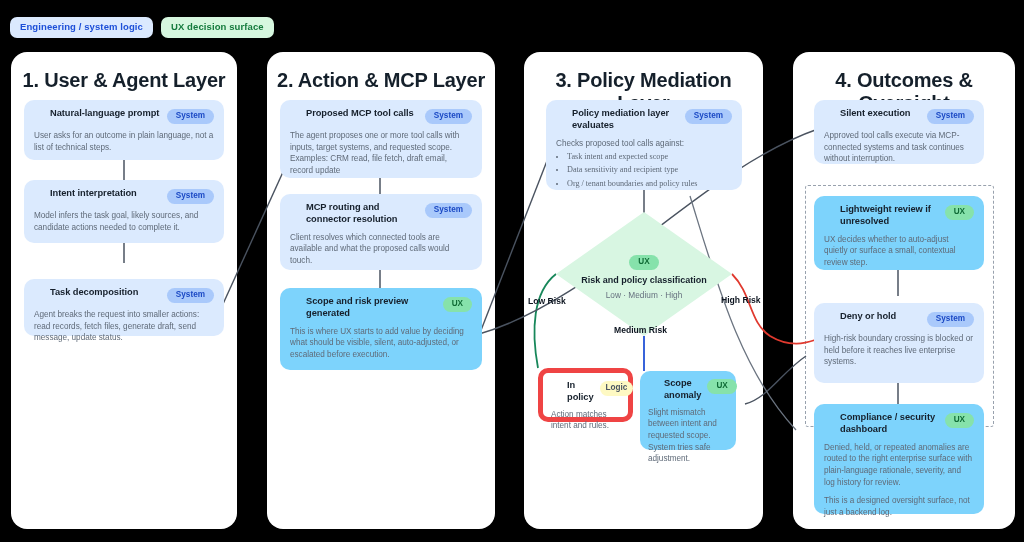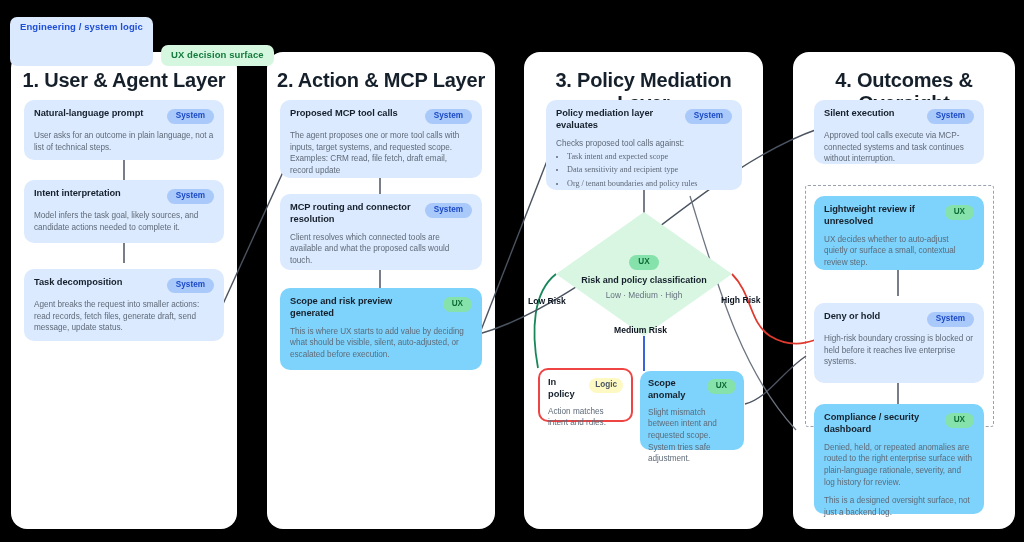--- a/index.html
+++ b/index.html
@@ -30,21 +30,21 @@
   .chip {
     border-radius: 7px;
     padding: 5px 10px 6px 10px;
     font-size: 9.5px;
     font-weight: bold;
     letter-spacing: .1px;
     white-space: nowrap;
     line-height: 1;
   }
   .chip.eng { background: #dbe9fe; color: #1d4fd8; }
-  .chip.ux  { background: #d6f7df; color: #137a3c; margin-top: 28px; }
+  .chip.ux  { background: #d6f7df; color: #137a3c; }
 
   
   .panel {
     position: absolute;
     top: 52px;
     height: 477px;
     background: #ffffff;
     border-radius: 16px;
     z-index: 10;
   }
@@ -65,27 +65,28 @@
 
   
   .card {
     position: absolute;
     border-radius: 10px;
     padding: 8px 10px 9px 10px;
     box-sizing: border-box;
   }
   .card.blue  { background: #dbeafe; }
   .card.green { background: #7dd3fc; }
-  .card.white { background: #ffffff; border: 2px solid #ef4444; }
+  .card.white { background: #ffffff; border: 5px solid #ef4444; }
 
   .card-head {
     display: flex;
     align-items: flex-start;
     justify-content: space-between;
     gap: 6px;
+    margin-left: 16px;
   }
   .card-title {
     font-size: 9.3px;
     font-weight: bold;
     color: #16202c;
     line-height: 1.27;
     letter-spacing: -.05px;
     flex: 1;
   }
   .badge {
@@ -237,21 +238,21 @@
     </div>
     <div class="card-body">User asks for an outcome in plain language, not a list of technical steps.</div>
   </div>
   <div class="card blue" style="left:24px; top:180px; width:200px; height:63px; z-index:20;">
     <div class="card-head">
       <div class="card-title">Intent interpretation</div>
       <div class="badge system">System</div>
     </div>
     <div class="card-body">Model infers the task goal, likely sources, and candidate actions needed to complete it.</div>
   </div>
-  <div class="card blue" style="left:24px; top:269px; width:200px; height:72px; z-index:20;">
+  <div class="card blue" style="left:24px; top:279px; width:200px; height:57px; z-index:20;">
     <div class="card-head">
       <div class="card-title">Task decomposition</div>
       <div class="badge system">System</div>
     </div>
     <div class="card-body">Agent breaks the request into smaller actions: read records, fetch files, generate draft, send message, update status.</div>
   </div>
 
   <div class="panel" id="panel2">
     <div class="panel-title">2. Action &amp; MCP Layer</div>
   </div>
@@ -307,21 +308,21 @@
   <div class="edge-label" style="left:721px; top:295px;">High Risk</div>
 
   <div class="card white" style="left:538px; top:368px; width:95px; height:54px; z-index:20; padding:7px 8px;">
     <div class="card-head">
       <div class="card-title">In policy</div>
       <div class="badge logic" style="padding:3px 6px 4px 6px;">Logic</div>
     </div>
     <div class="card-body" style="margin-top:5px;">Action matches intent and rules.</div>
   </div>
 
-  <div class="card green" style="left:640px; top:371px; width:104px; height:79px; z-index:20; padding:7px 8px;">
+  <div class="card green" style="left:640px; top:371px; width:96px; height:79px; z-index:20; padding:7px 8px;">
     <div class="card-head">
       <div class="card-title">Scope anomaly</div>
       <div class="badge ux">UX</div>
     </div>
     <div class="card-body" style="margin-top:5px;">Slight mismatch between intent and requested scope. System tries safe adjustment.</div>
   </div>
 
   <div class="panel" id="panel4">
     <div class="panel-title">4. Outcomes &amp; Oversight</div>
   </div>

